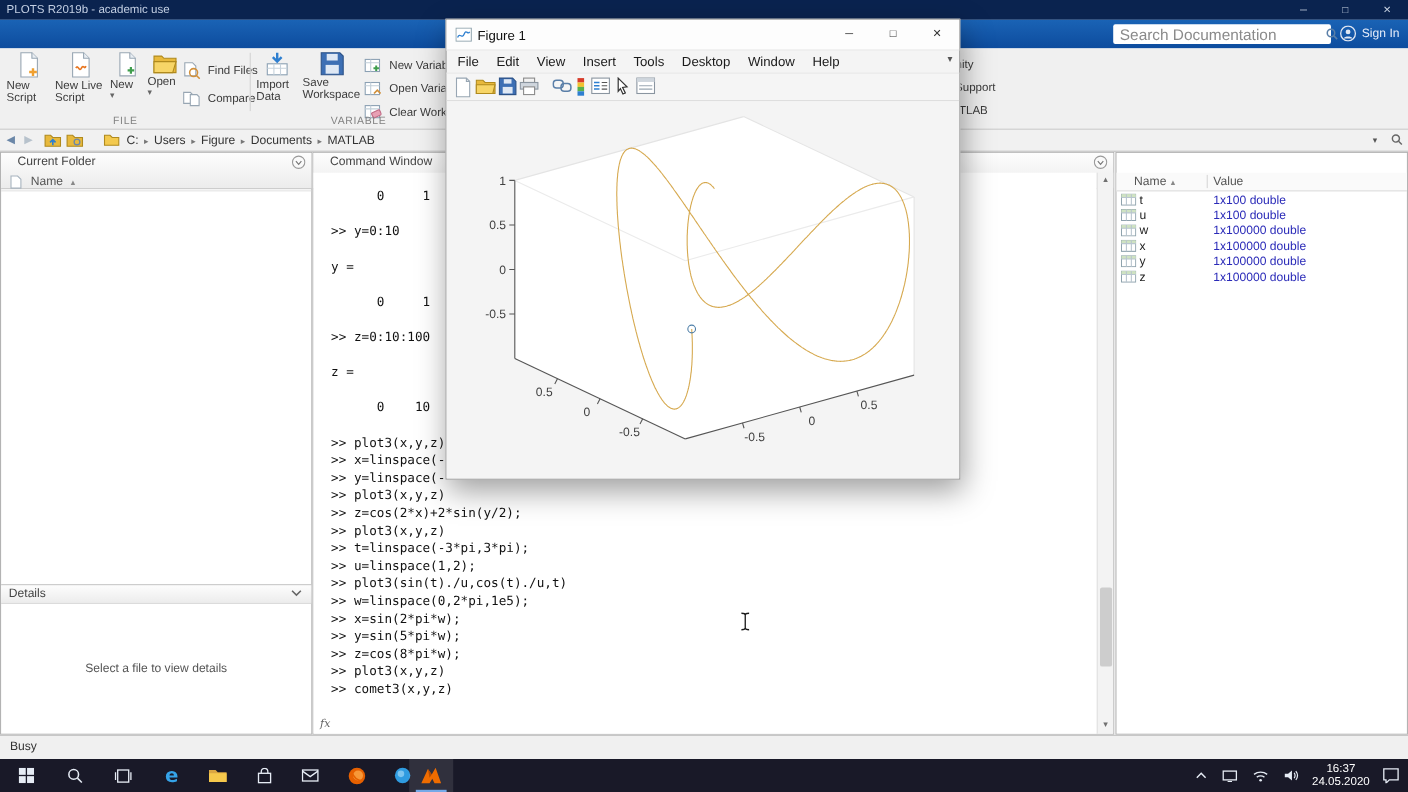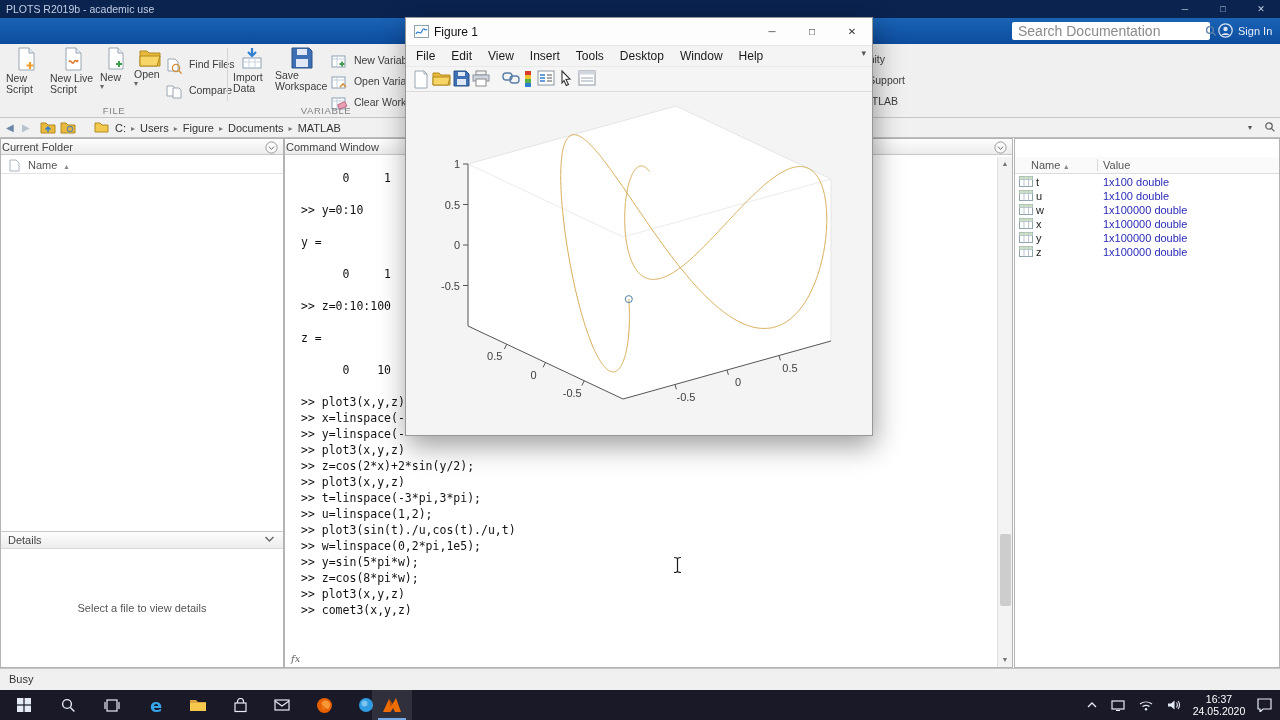--- a/index.html
+++ b/index.html
@@ -40,21 +40,21 @@
   .nav-ic{position:absolute;top:3px}
   .arrow-glyph{font-size:10px;line-height:14px}
   #breadcrumb{position:absolute;left:112px;top:0;height:20px;display:flex;align-items:center}
   .crumb{display:flex;align-items:center}
   .crumb-label{padding:0 3px;color:#333;font-size:11px}
   .crumb-sep{color:#777;font-size:8px;padding:0 2px}
   .crumb:last-child .crumb-sep{display:none}
 
   
   .panel{background:#fff;border:1px solid #b3b3b3}
-  .phead{height:16px;background:linear-gradient(#fdfdfd,#ececec);border-bottom:1px solid #c8c8c8;line-height:17px;padding-left:1px;color:#444;font-size:11px;position:relative}
+  .phead{height:33px;background:linear-gradient(#fdfdfd,#ececec);border-bottom:1px solid #c8c8c8;line-height:17px;padding-left:15px;color:#444;font-size:11px;position:relative}
   .pbtn{position:absolute;right:5px;top:2px}
   #cf-panel{left:0;top:138px;width:284px;height:530px}
   #cf-colhead{position:absolute;left:0;right:0;top:18px;height:17px;border-bottom:1px solid #e3e3e3;line-height:16px;color:#555;padding-left:27px}
   #cf-colhead .doc-ic{position:absolute;left:8px;top:2px}
   #cf-colhead .sort{margin-left:4px;color:#888;font-size:8px}
   #cf-details-head{position:absolute;left:0;right:0;top:392px;height:18px;background:linear-gradient(#fdfdfd,#ececec);border-top:1px solid #c8c8c8;border-bottom:1px solid #d8d8d8;line-height:17px;padding-left:7px;color:#444;position:absolute}
   #cf-details-head .chev{position:absolute;right:8px;top:3px}
   #cf-details-body{position:absolute;left:0;right:0;top:410px;bottom:0;display:flex;align-items:center;justify-content:center;color:#555}
 
   #cw-panel{left:284px;top:138px;width:729px;height:530px}
@@ -387,20 +387,21 @@
         <div class="cw-line">&gt;&gt; plot3(x,y,z)</div>
         <div class="cw-line">&gt;&gt; x=linspace(-</div>
         <div class="cw-line">&gt;&gt; y=linspace(-</div>
         <div class="cw-line">&gt;&gt; plot3(x,y,z)</div>
         <div class="cw-line">&gt;&gt; z=cos(2*x)+2*sin(y/2);</div>
         <div class="cw-line">&gt;&gt; plot3(x,y,z)</div>
         <div class="cw-line">&gt;&gt; t=linspace(-3*pi,3*pi);</div>
         <div class="cw-line">&gt;&gt; u=linspace(1,2);</div>
         <div class="cw-line">&gt;&gt; plot3(sin(t)./u,cos(t)./u,t)</div>
         <div class="cw-line">&gt;&gt; w=linspace(0,2*pi,1e5);</div>
+        <div class="cw-line">&gt;&gt; x=sin(2*pi*w);</div>
         <div class="cw-line">&gt;&gt; y=sin(5*pi*w);</div>
         <div class="cw-line">&gt;&gt; z=cos(8*pi*w);</div>
         <div class="cw-line">&gt;&gt; plot3(x,y,z)</div>
         <div class="cw-line">&gt;&gt; comet3(x,y,z)</div>
       </div>
   </div>
   <span id="fx">fx</span>
   <div id="cw-scroll">
     <span class="scroll-arrow" style="top:0">▲</span>
     <span class="scroll-arrow" style="bottom:0">▼</span>

